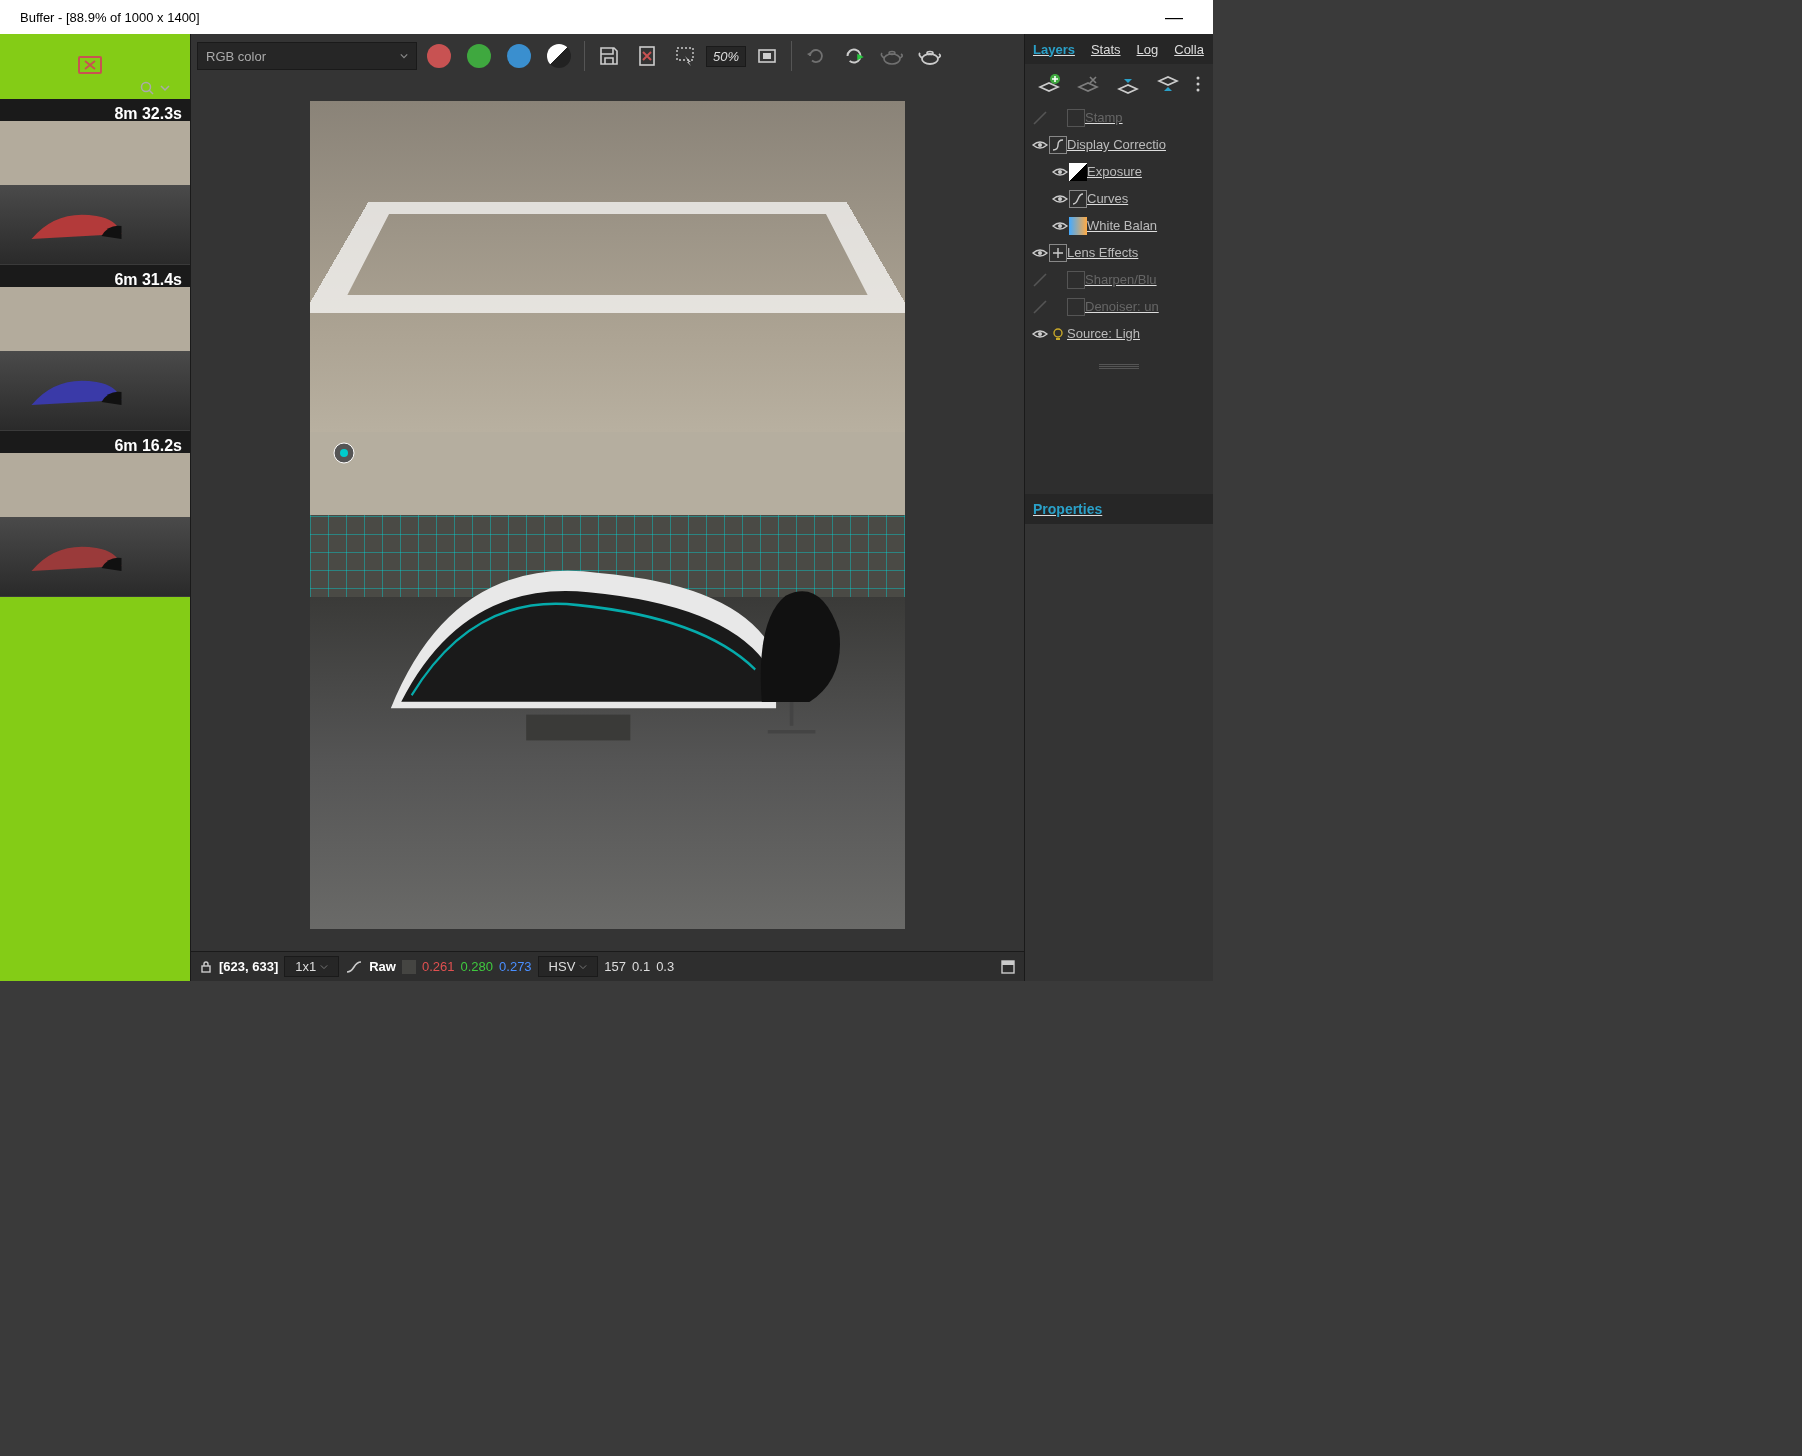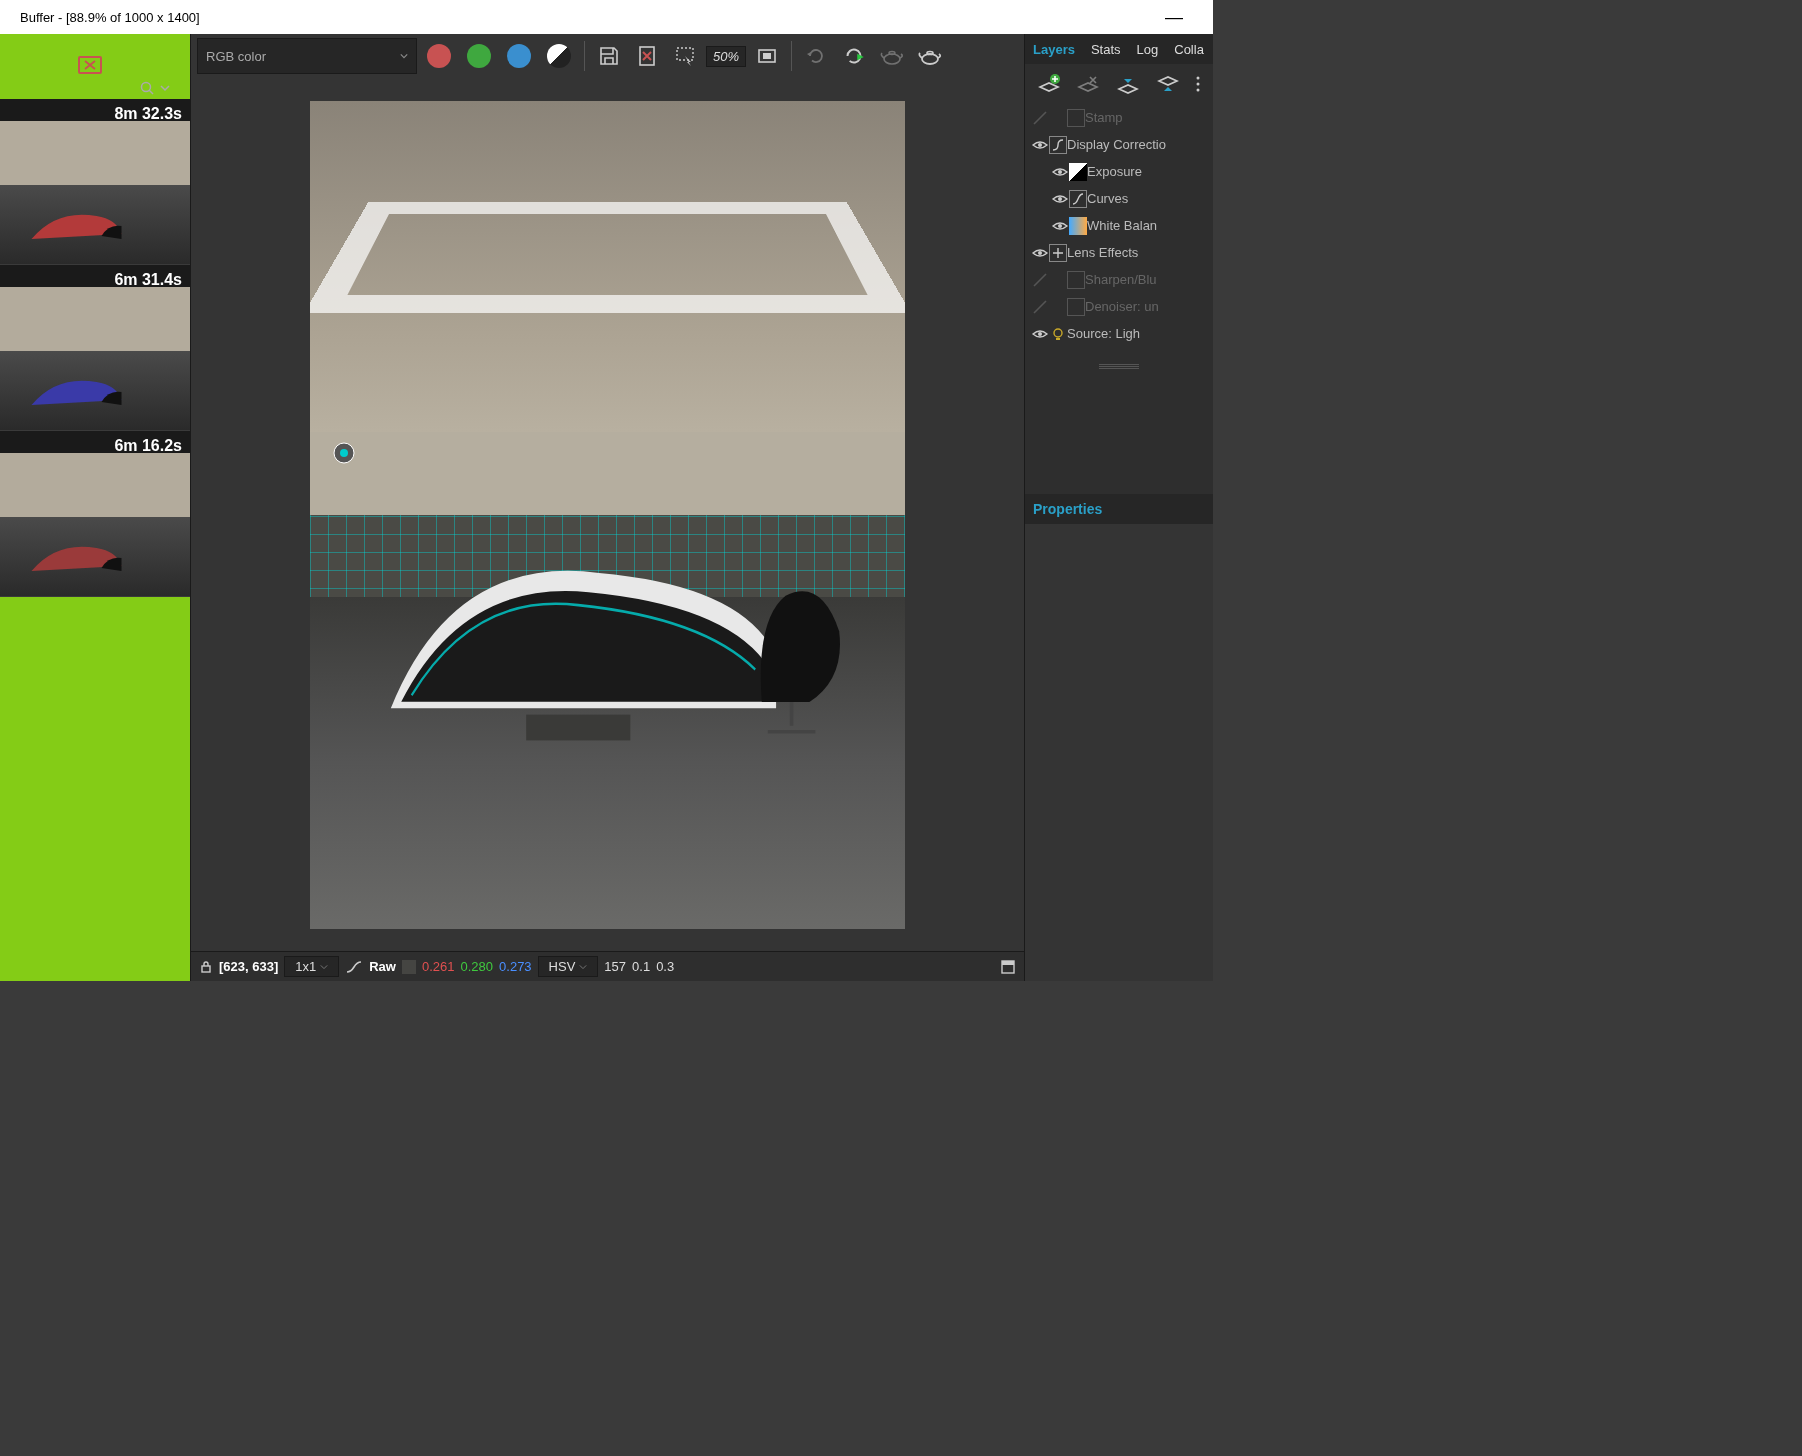--- a/index.html
+++ b/index.html
@@ -102,21 +102,21 @@
 .menubar span { padding: 4px 10px; }
 .toolbar {
   height: 44px;
   display: flex;
   align-items: center;
   padding: 0 6px;
   gap: 4px;
 }
 .color-select {
   width: 220px;
-  height: 36px;
+  height: 28px;
   background: #262626;
   border: 1px solid #1a1a1a;
   display: flex;
   align-items: center;
   justify-content: space-between;
   padding: 0 8px;
   color: #aaa;
   font-size: 13px;
 }
 .dot { width: 24px; height: 24px; border-radius: 50%; margin: 0 6px; }
@@ -184,20 +184,21 @@
   display: flex;
   align-items: center;
   gap: 4px;
 }
 .sidebar-right {
   width: 189px;
   background: #2e2e2e;
   border-left: 1px solid #1a1a1a;
   display: flex;
   flex-direction: column;
+  text-decoration: underline;
 }
 .tabs {
   height: 30px;
   display: flex;
   align-items: center;
   background: #262626;
   font-size: 13px;
 }
 .tabs span { padding: 6px 8px; }
 .tabs .active { color: #2aa0c8; font-weight: 600; }

